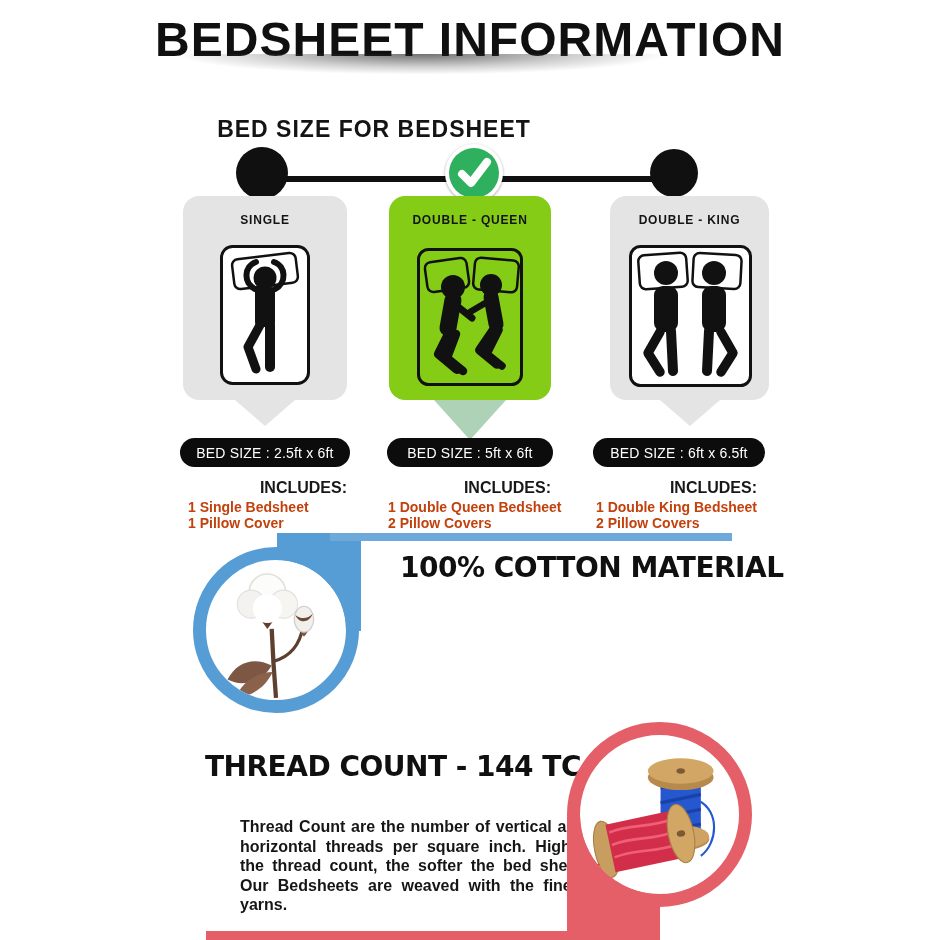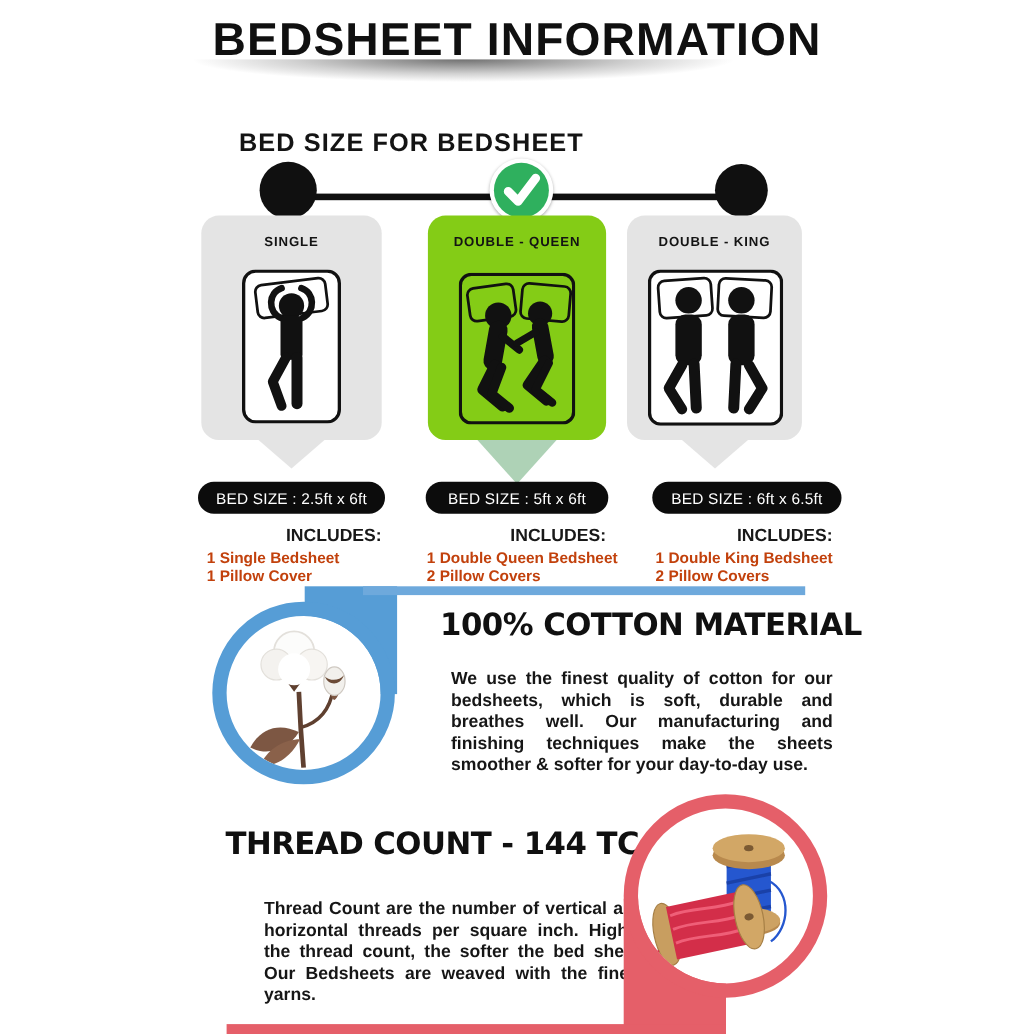--- a/index.html
+++ b/index.html
@@ -1,40 +1,40 @@
 <!DOCTYPE html>
 <html><head>
 <meta charset="utf-8">
 <style>
   html,body{margin:0;padding:0;background:#fff;}
   .canvas{position:relative;width:940px;height:940px;background:#fff;overflow:hidden;
           font-family:"Liberation Sans",sans-serif;color:#141414;}
 
   
   .title{position:absolute;left:0;top:12px;width:940px;margin:0;text-align:center;
-         font-size:42px;font-weight:700;letter-spacing:1px;color:#101010;}
+         font-size:48px;font-weight:700;letter-spacing:1px;color:#101010;}
   .title-shadow{position:absolute;left:92px;top:54px;width:658px;height:30px;
       background:radial-gradient(ellipse 52% 95% at 50% 0%,rgba(25,25,25,.62) 0%,rgba(70,70,70,.25) 45%,rgba(0,0,0,0) 72%);}
   .subtitle{position:absolute;left:0;top:116px;width:748px;margin:0;text-align:center;
          font-size:23px;font-weight:700;letter-spacing:1px;color:#141414;}
 
   
   .tl-line{position:absolute;left:262px;top:176px;width:412px;height:6px;background:#101010;}
   .tl-dot{position:absolute;border-radius:50%;background:#101010;}
   .dot-l{left:236px;top:147px;width:52px;height:52px;}
   .dot-r{left:650px;top:149px;width:48px;height:48px;}
   .tl-check{position:absolute;left:445px;top:144px;width:58px;height:58px;border-radius:50%;
             background:#fff;box-shadow:0 1px 3px rgba(0,0,0,.35);}
   .tl-check-inner{position:absolute;left:4px;top:4px;width:50px;height:50px;border-radius:50%;background:#2fb05e;}
 
   
   .panel{position:absolute;top:196px;height:204px;border-radius:16px;}
   .p1{left:183px;width:164px;background:#e4e4e4;}
   .p2{left:389px;width:162px;background:#84cc16;}
-  .p3{left:570px;width:159px;background:#e4e4e4;}
+  .p3{left:610px;width:159px;background:#e4e4e4;}
   .panel-name{position:absolute;left:0;top:17px;width:100%;text-align:center;
               font-size:12px;font-weight:700;letter-spacing:.8px;color:#141414;}
   .bed{position:absolute;}
   .tail{position:absolute;left:50%;transform:translateX(-50%);width:0;height:0;top:100%;}
   .tail-gray{border-left:30px solid transparent;border-right:30px solid transparent;border-top:26px solid #e4e4e4;}
   .tail-green{border-left:36px solid transparent;border-right:36px solid transparent;border-top:40px solid #aed2b6;}
 
   
   .pill{position:absolute;top:438px;height:29px;border-radius:15px;background:#0c0c0c;
         color:#fff;font-size:14px;font-weight:400;display:flex;align-items:center;justify-content:center;
@@ -188,21 +188,20 @@
       <circle cx="67" cy="41" r="13" fill="#f7f5f2" stroke="#e3e0db" stroke-width="1"></circle>
       <circle cx="52" cy="45" r="13.5" fill="#ffffff"></circle>
       <path d="M78,50 C80,64 84,70 86,71 C88,70 93,62 94,49 C90,56 82,57 78,50 Z" fill="#7d5743"></path>
       <ellipse cx="86" cy="55" rx="9" ry="12" fill="#f2f0ec" stroke="#cfc9c2" stroke-width="1"></ellipse>
       <path d="M78,51 C81,59 91,59 94,50 C90,55 82,55 78,51 Z" fill="#6b4a36"></path>
     </svg>
   </div>
   <div class="blue-ring"></div>
 
   <h3 class="sec-heading cotton-heading">100% COTTON MATERIAL</h3>
-  <p class="sec-body cotton-body">We use the finest quality of cotton for our bedsheets, which is soft, durable and breathes well. Our manufacturing and finishing techniques make the sheets smoother &amp; softer for your day-to-day use.</p>
 
   <h3 class="sec-heading thread-heading">THREAD COUNT - 144 TC</h3>
   <p class="sec-body thread-body">Thread Count are the number of vertical and horizontal threads per square inch. Higher the thread count, the softer the bed sheet, Our Bedsheets are weaved with the finest yarns.</p>
 
   <div class="red-wedge"></div>
   <div class="red-line"></div>
   <div class="red-inner">
     <svg width="159" height="159" viewBox="0 0 150 150">
 
       <ellipse cx="95" cy="98" rx="27" ry="11" fill="#b8894d"></ellipse>

